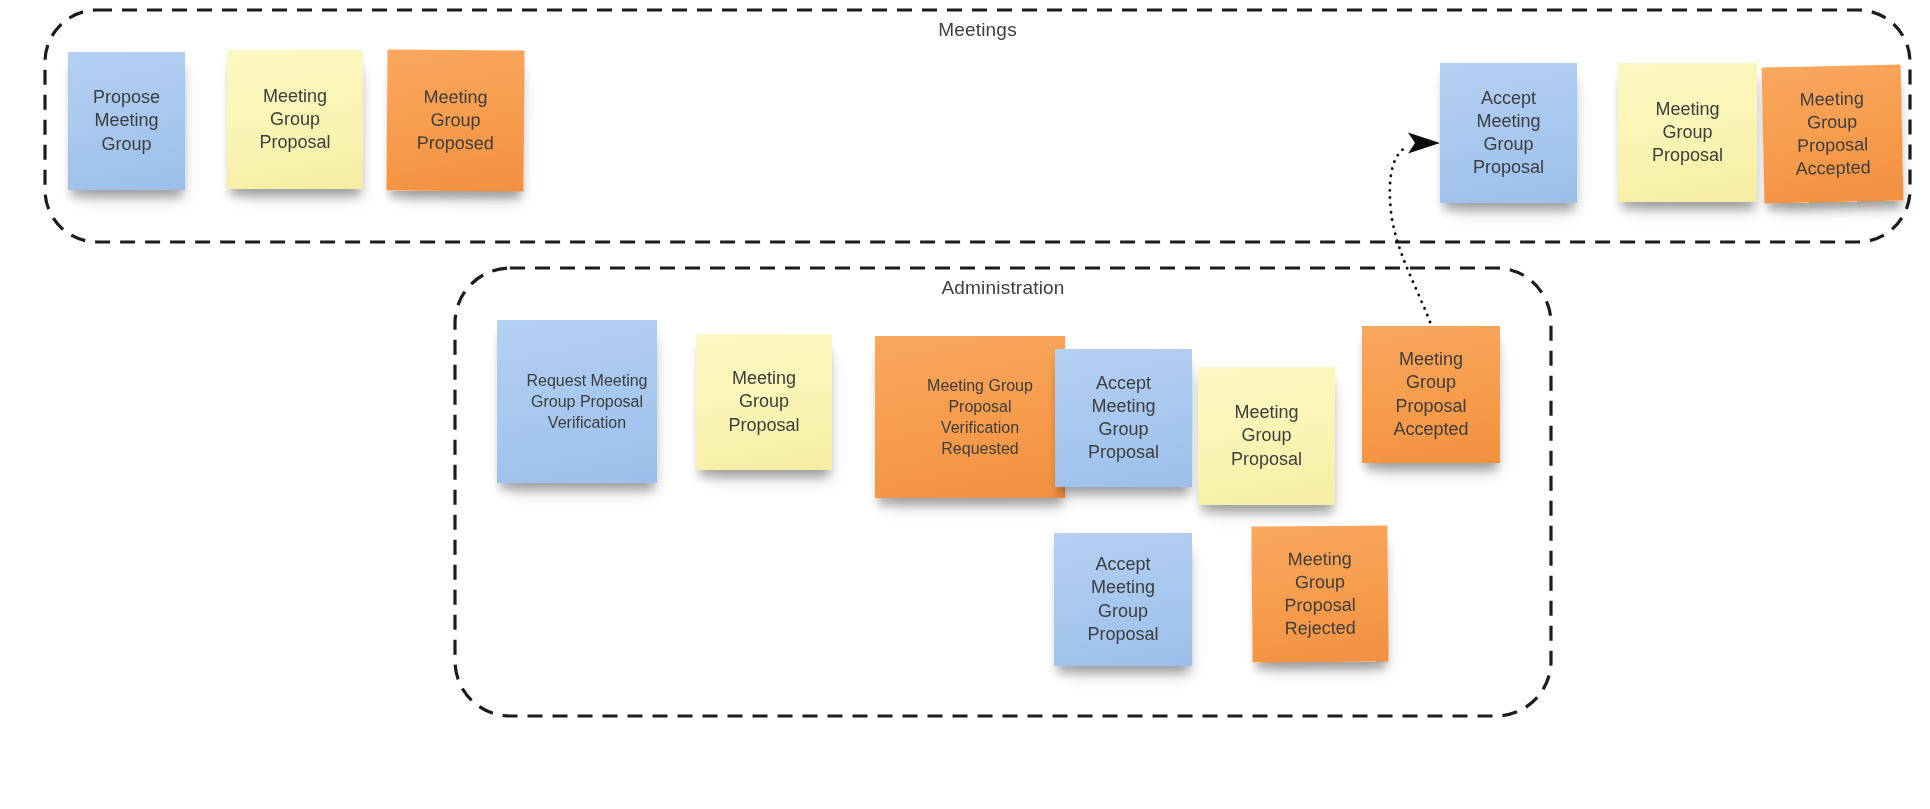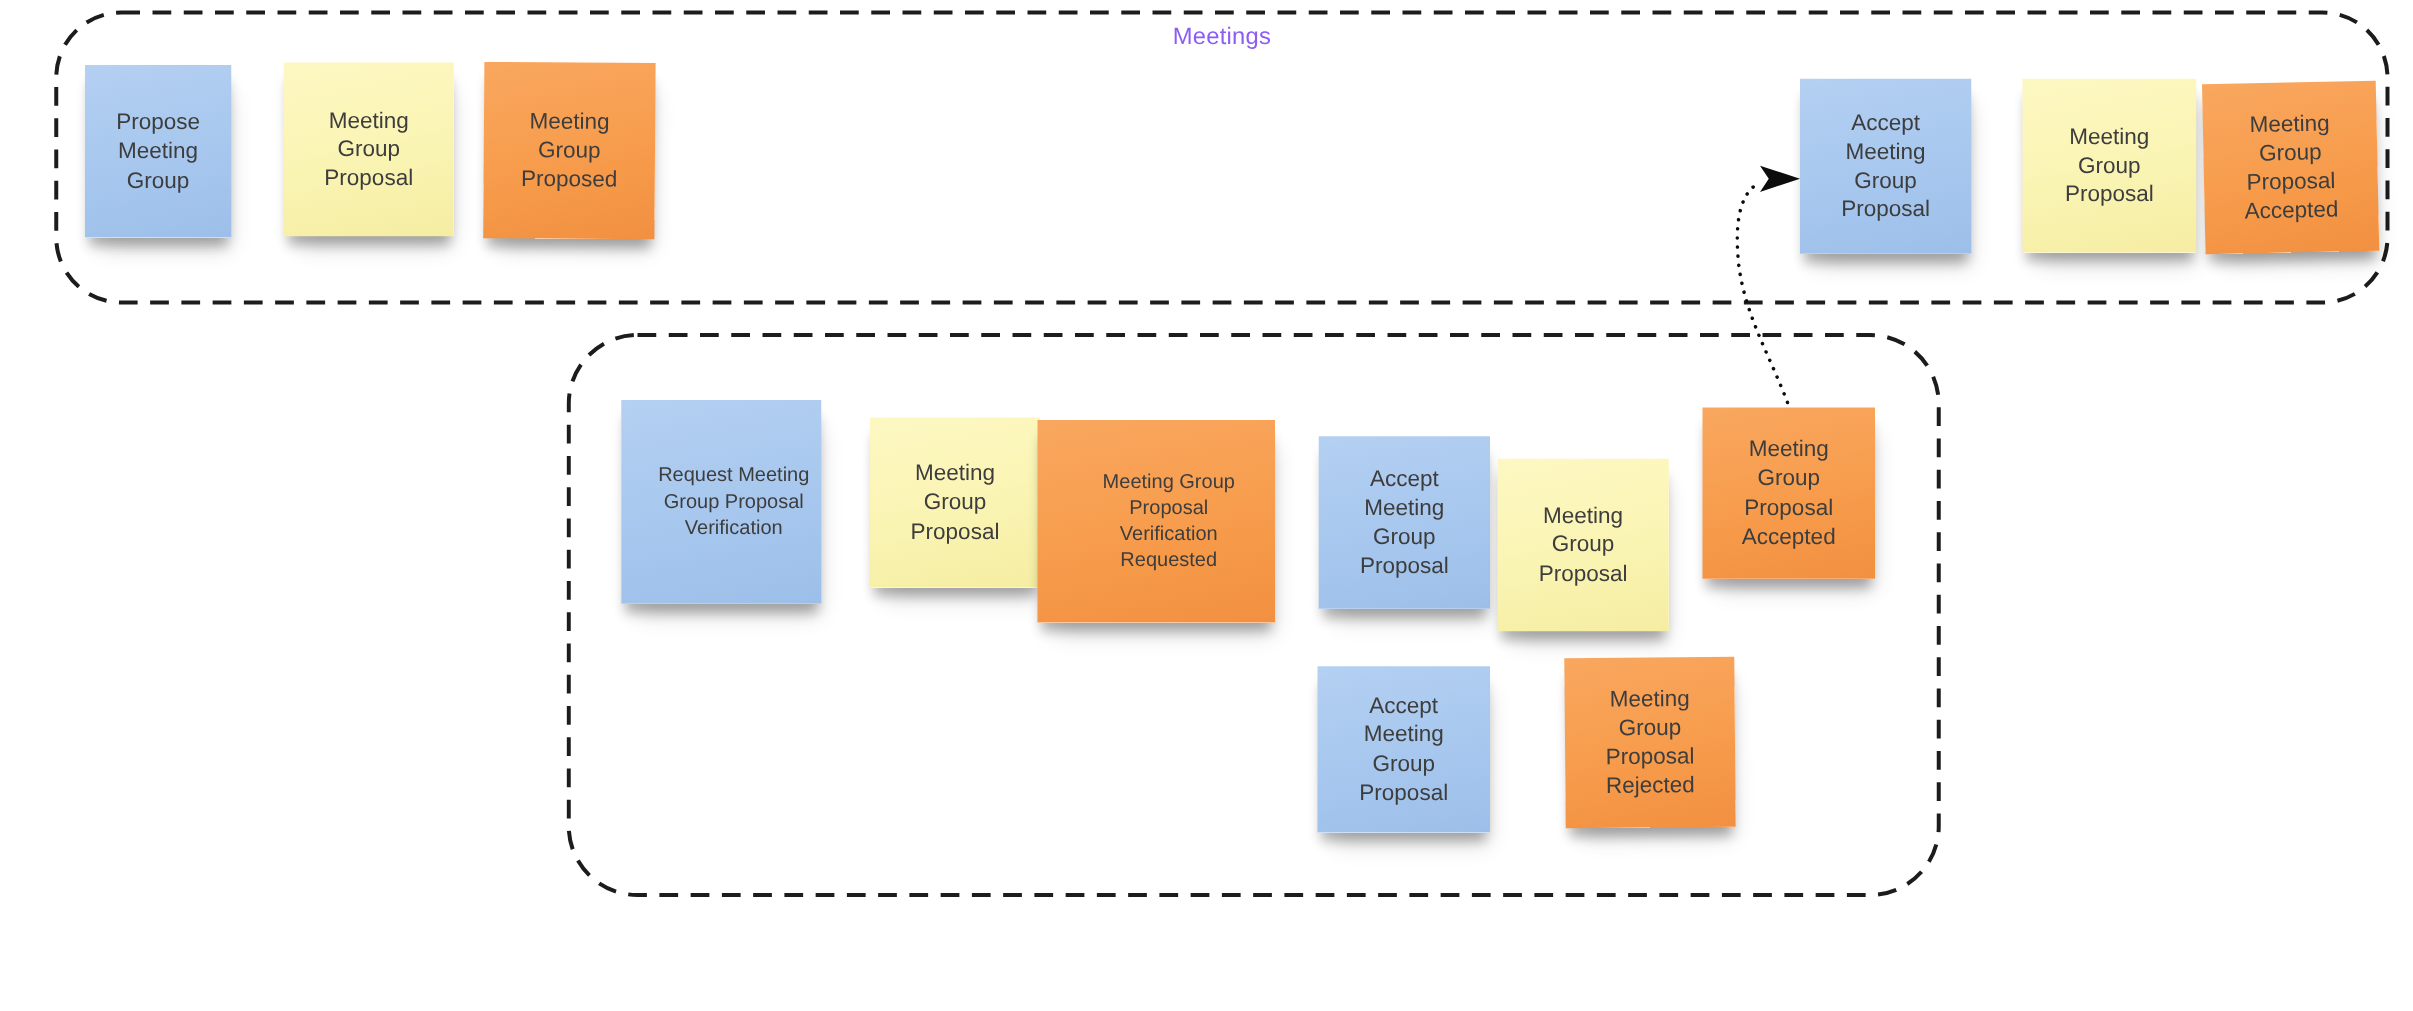--- a/index.html
+++ b/index.html
@@ -25,21 +25,21 @@
     display: block;
     pointer-events: none;
   }
   .zone-title {
     position: absolute;
     top: 11px;
     left: 0;
     width: 100%;
     text-align: center;
     font-size: 19px;
-    color: #8b5cf6;
+    color: #404040;
     letter-spacing: 0.2px;
   }
   .note {
     position: absolute;
     display: flex;
     align-items: center;
     justify-content: center;
     text-align: center;
     box-shadow: 0 10px 9px -3px rgba(0,0,0,0.28), 5px 15px 18px -7px rgba(0,0,0,0.16);
   }
@@ -74,20 +74,21 @@
     <svg class="zone-border-svg" viewBox="0 0 1869 236">
       <rect x="2" y="2" width="1865" height="232" rx="52" ry="52" fill="none" stroke="#1c1c1c" stroke-width="3.2" stroke-dasharray="15 10"></rect>
     </svg>
     <div class="zone-title">Meetings</div>
   </div>
 
   <div class="zone" style="left:453px; top:266px; width:1100px; height:452px;">
     <svg class="zone-border-svg" viewBox="0 0 1100 452">
       <rect x="2" y="2" width="1096" height="448" rx="55" ry="55" fill="none" stroke="#1c1c1c" stroke-width="3.2" stroke-dasharray="15 10"></rect>
     </svg>
+    <div class="zone-title">Administration</div>
   </div>
 
   <div class="note blue" style="left:68px; top:52px; width:117px; height:138px;">
     <span class="note-text">Propose
 Meeting
 Group</span>
   </div>
   <div class="note yellow" style="left:227px; top:50px; width:136px; height:139px;">
     <span class="note-text">Meeting
 Group
@@ -119,21 +120,21 @@
   <div class="note blue small-text" style="left:497px; top:320px; width:160px; height:163px;">
     <span class="note-text">Request Meeting
 Group Proposal
 Verification</span>
   </div>
   <div class="note yellow" style="left:696px; top:334px; width:136px; height:136px;">
     <span class="note-text">Meeting
 Group
 Proposal</span>
   </div>
-  <div class="note orange small-text" style="left:830px; top:336px; width:190px; height:162px;">
+  <div class="note orange small-text" style="left:875px; top:336px; width:190px; height:162px;">
     <span class="note-text">Meeting Group
 Proposal
 Verification
 Requested</span>
   </div>
   <div class="note blue" style="left:1055px; top:349px; width:137px; height:138px;">
     <span class="note-text">Accept
 Meeting
 Group
 Proposal</span>

